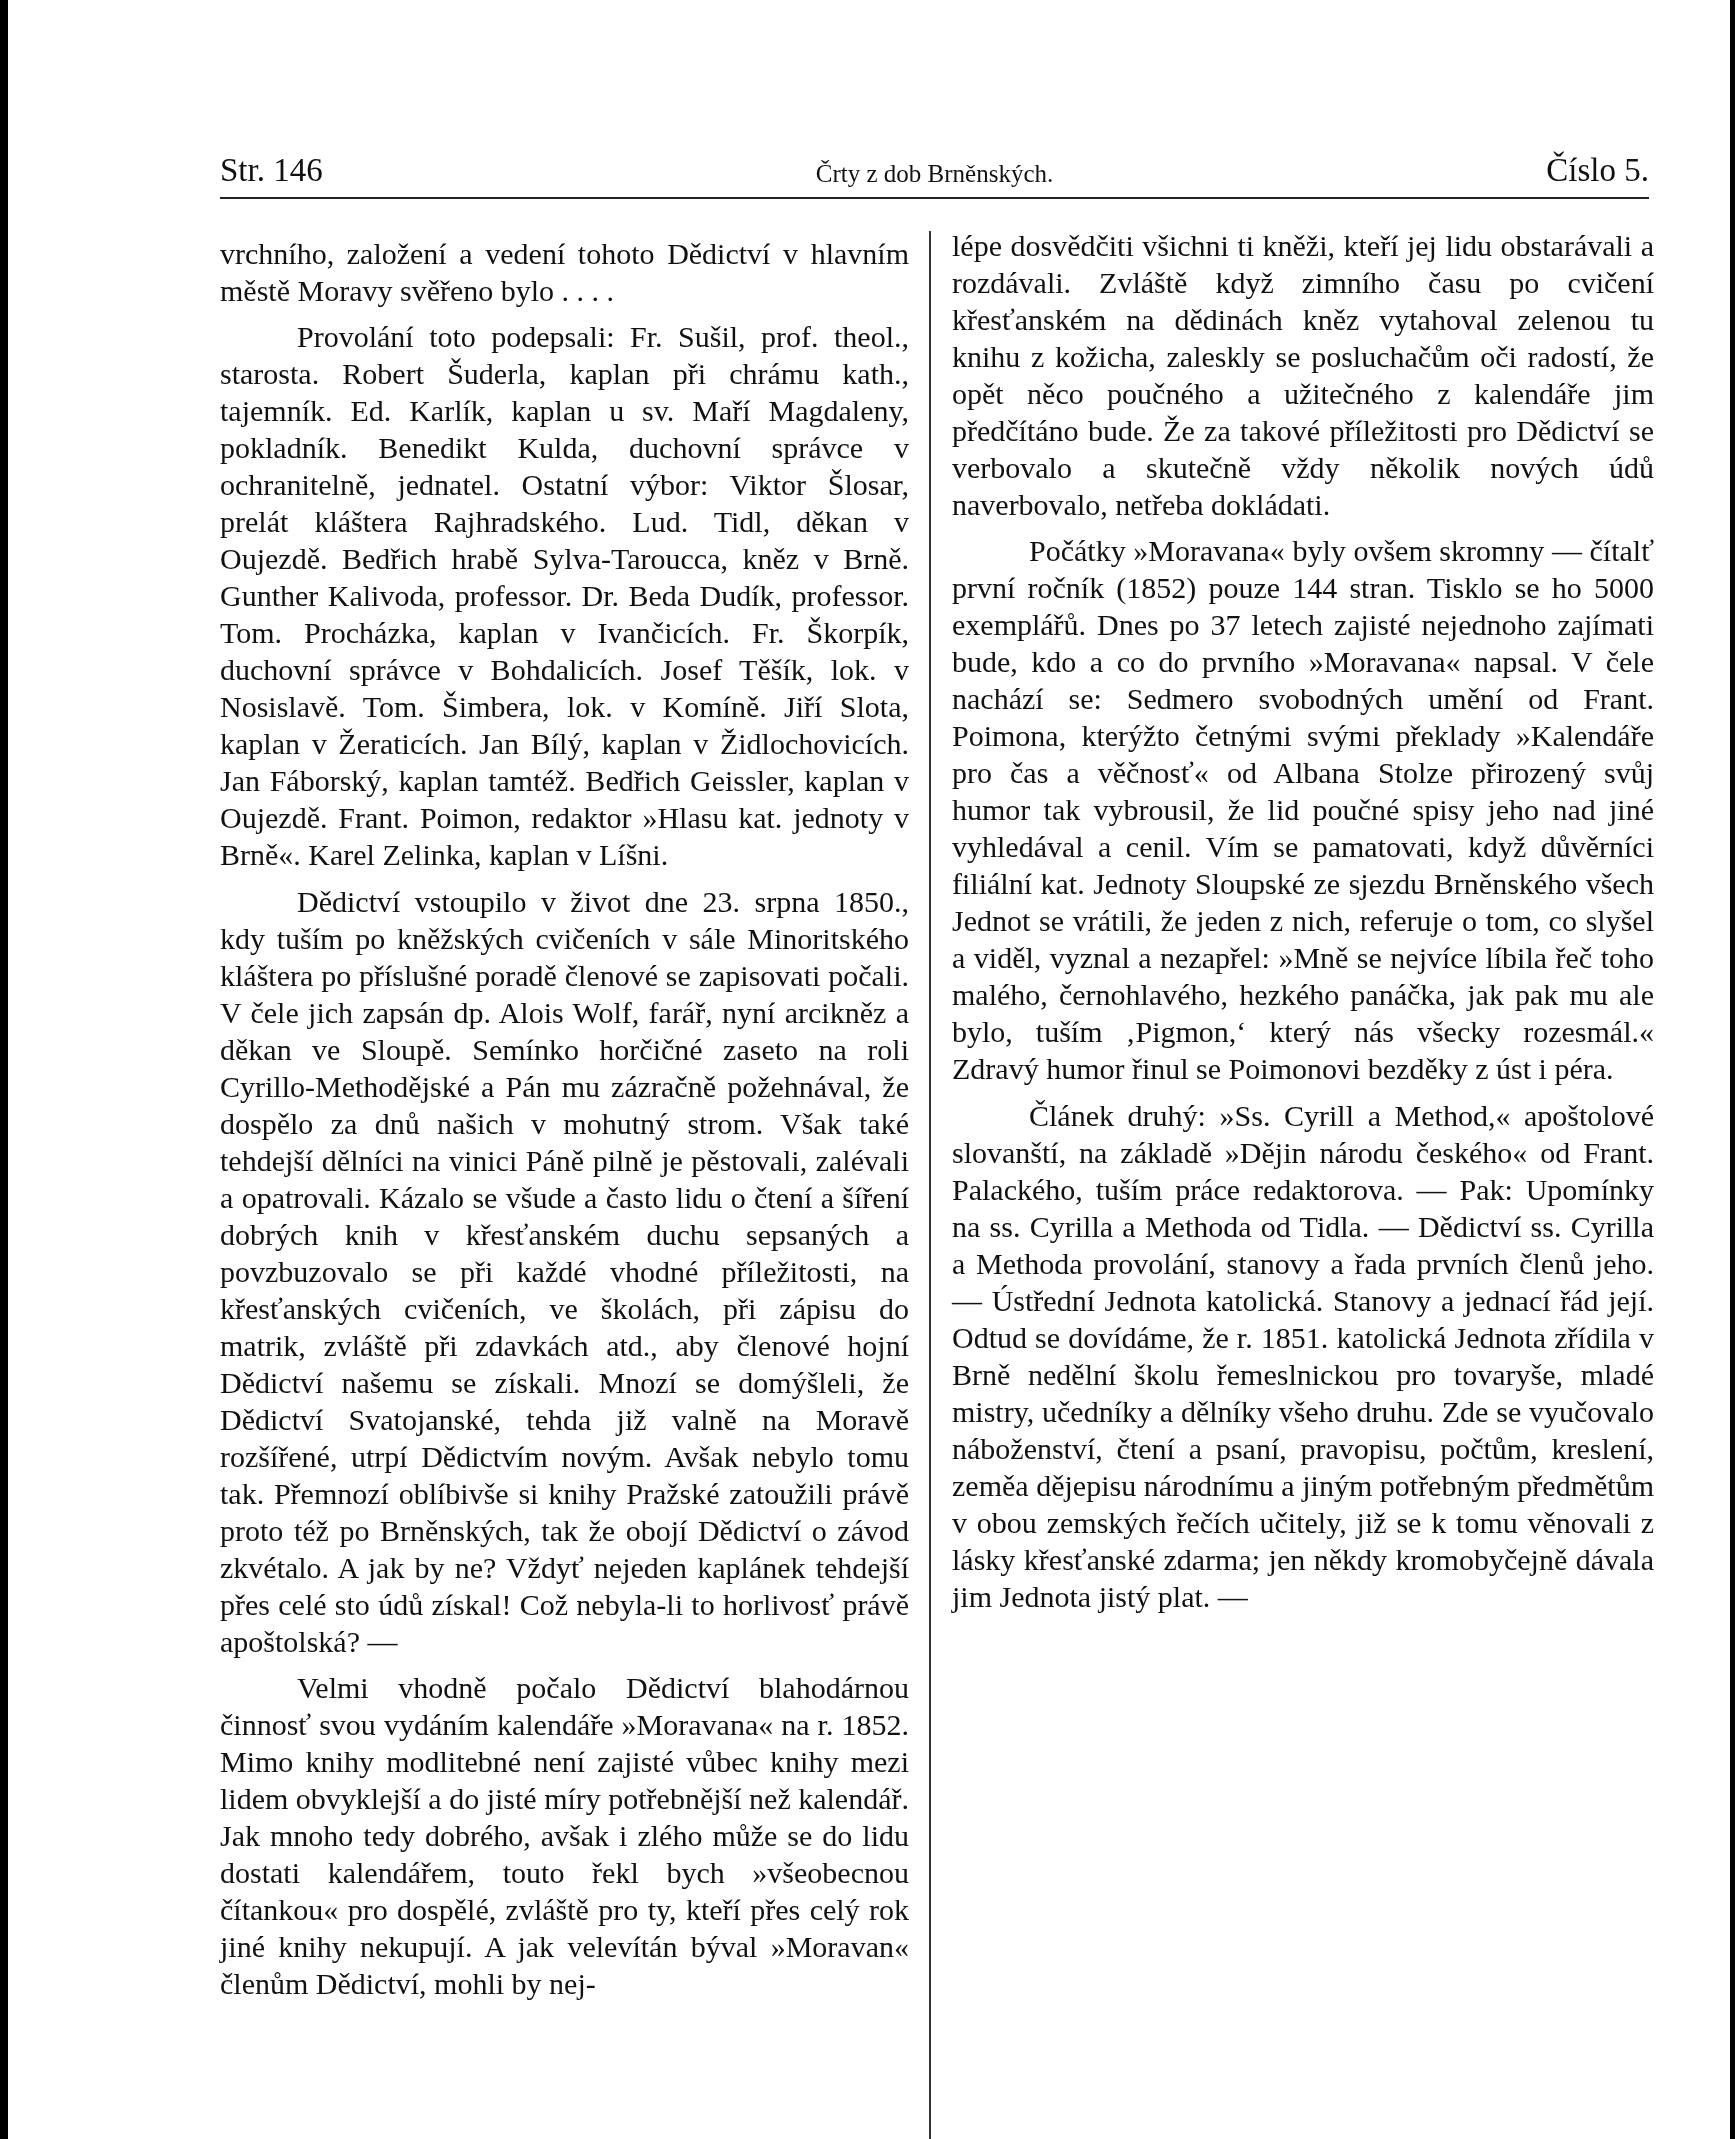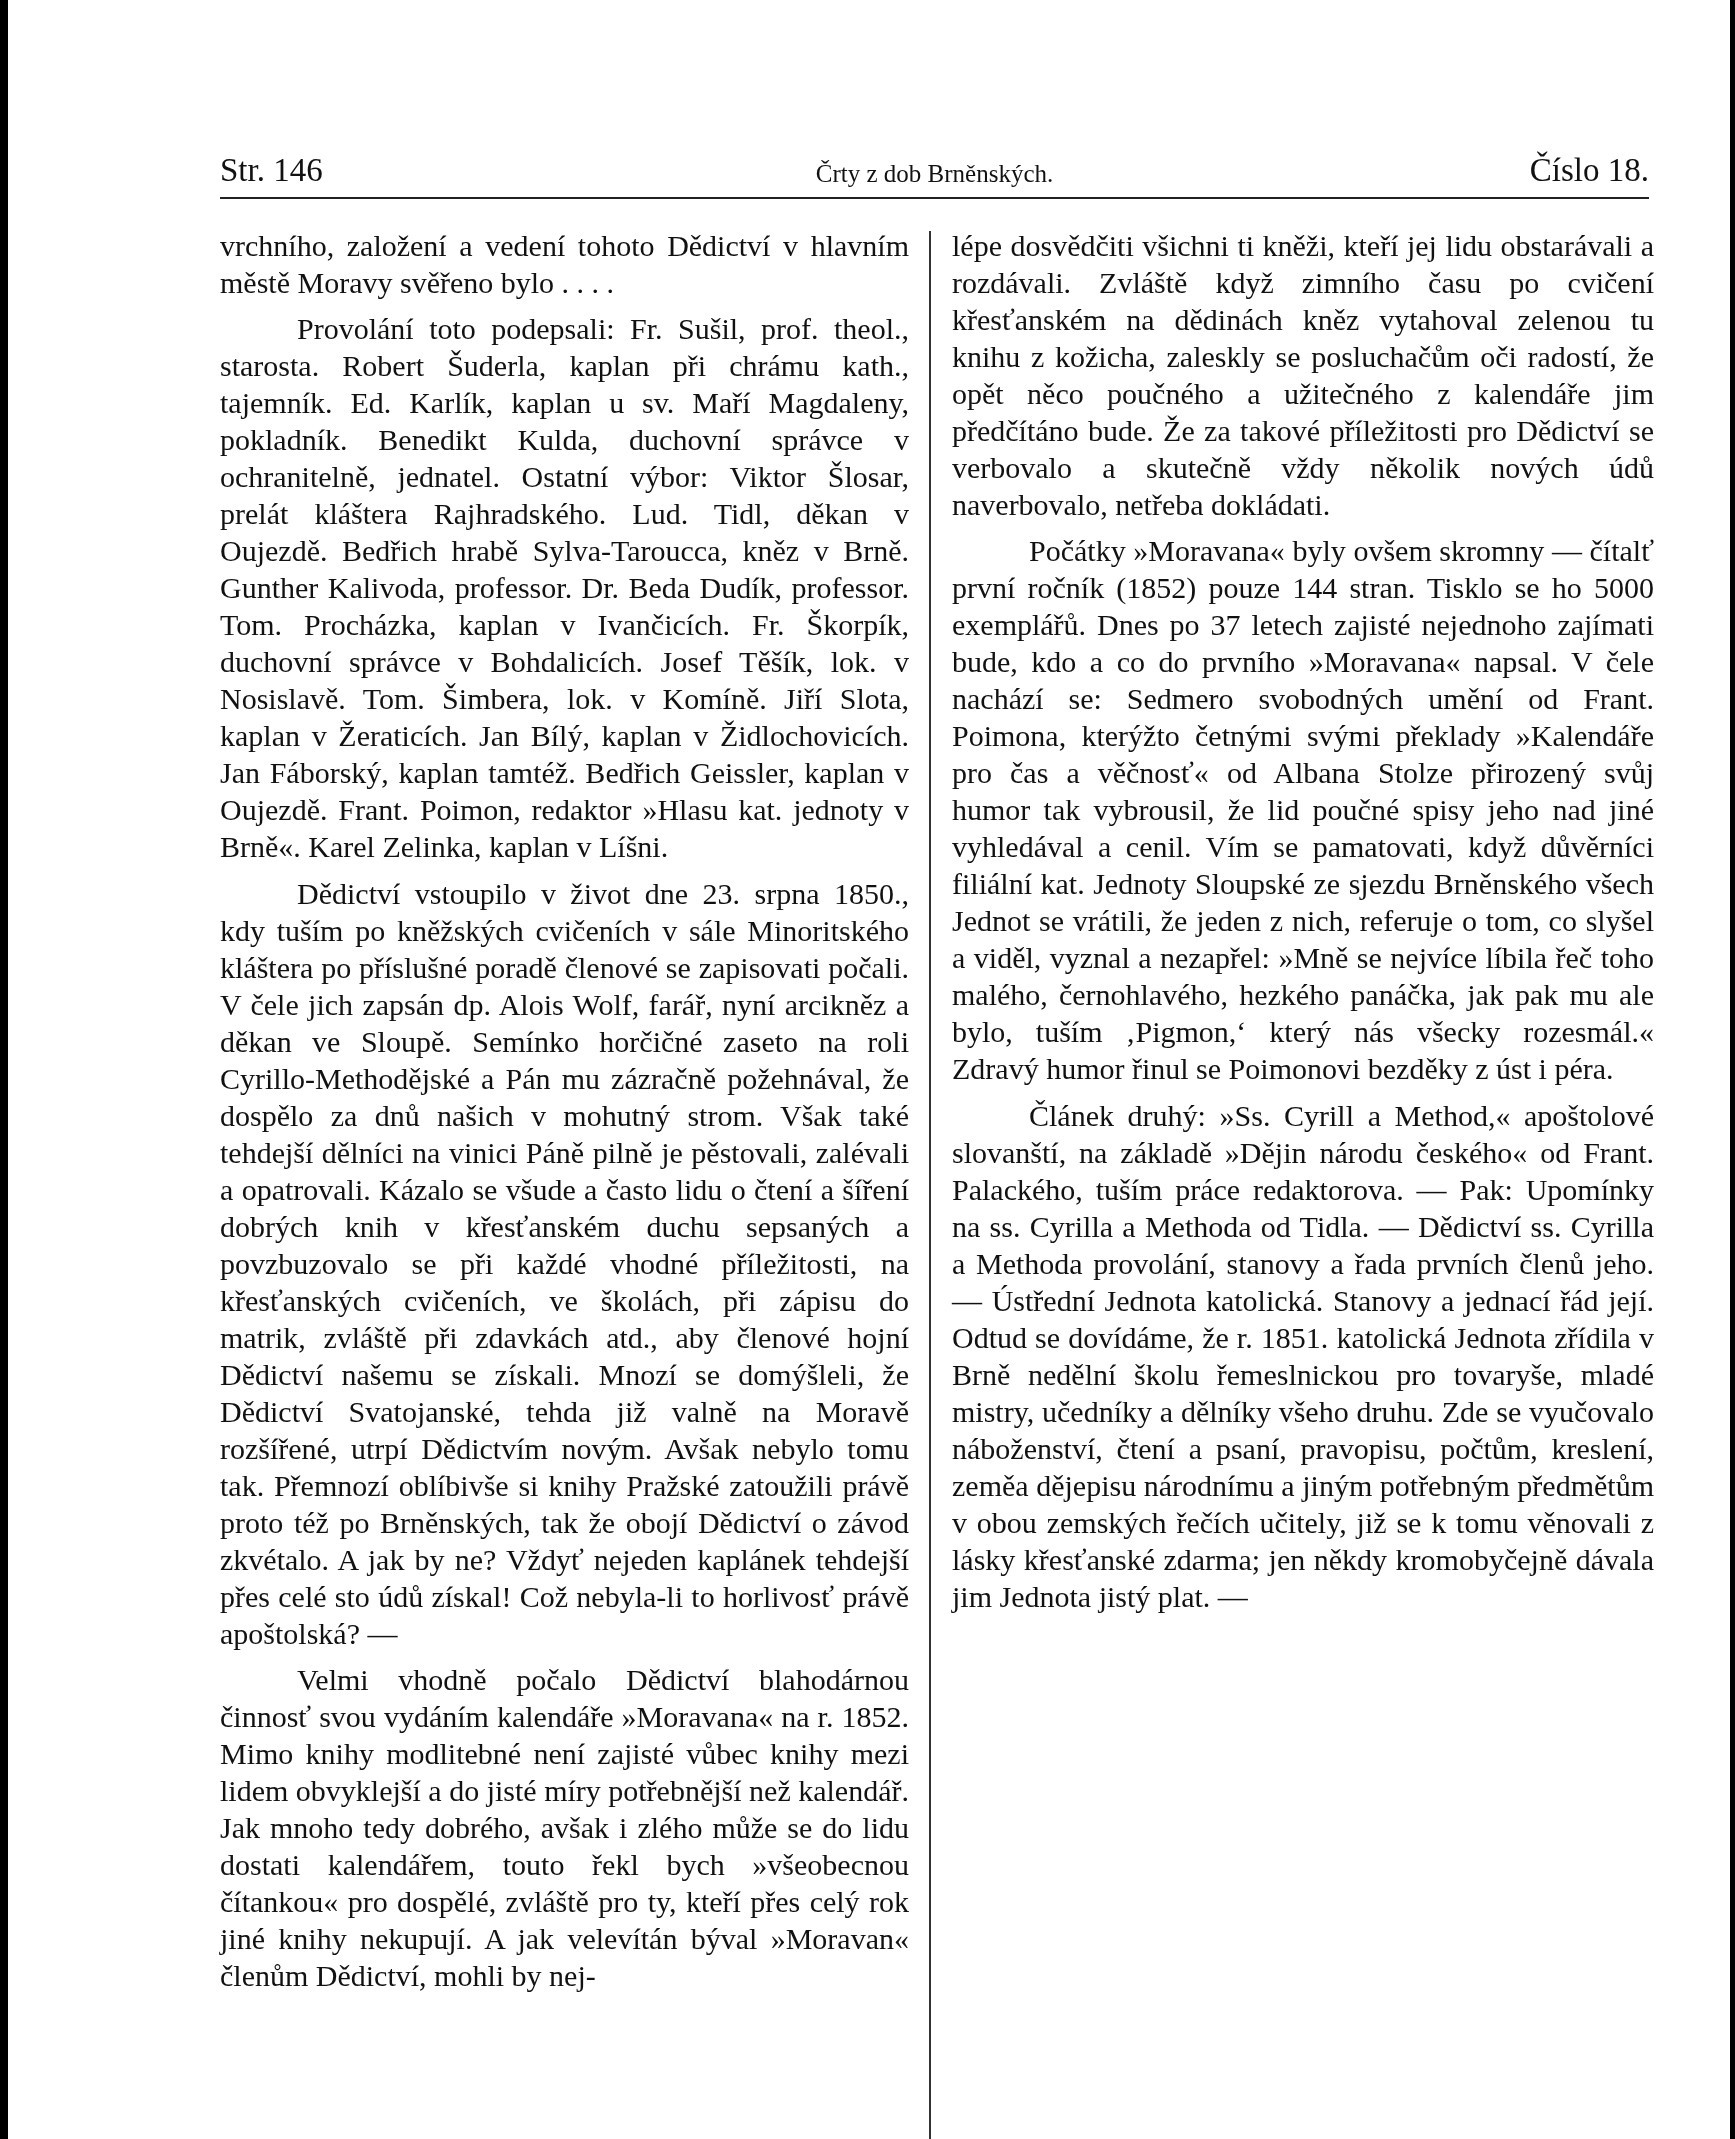--- a/index.html
+++ b/index.html
@@ -6,36 +6,36 @@
   body { width:1736px; height:2439px; position:relative; overflow:hidden;
          font-family:"Liberation Serif","DejaVu Serif",serif; color:#111; }
   .edge-left { position:absolute; left:0; top:0; width:7.7px; height:100%; background:#000; }
   .edge-right { position:absolute; right:0; top:0; width:6px; height:100%; background:#000; }
   .header { position:absolute; left:220px; top:150px; width:1429px; height:47px;
             border-bottom:2.1px solid #222; }
   .hdr-left { position:absolute; left:0; bottom:7.7px; font-size:33px;margin-top:36px; }
   .hdr-center { position:absolute; left:50%; transform:translateX(-50%); bottom:9.4px; font-size:25px; }
   .hdr-right { position:absolute; right:0; bottom:7.7px; font-size:33px; }
   .col { position:absolute; top:227px; font-size:30px; line-height:37px; text-align:justify; }
-  .col-left { left:220px; width:689px; }
+  .col-left { left:220px; width:689px;margin-top:8px; }
   .col-right { left:952px; width:702px; }
   .divider { position:absolute; left:929px; top:231px; width:1.7px; height:2089px; background:#333; }
   .col p { margin:0 0 9.4px 0; text-indent:0; }
   .col p.ind { text-indent:77px; }
 </style>
 </head>
 <body>
 
 <div class="edge-left"></div>
 <div class="edge-right"></div>
 
 <div class="header">
   <span class="hdr-left">Str. 146</span>
   <span class="hdr-center">Črty z dob Brněnských.</span>
-  <span class="hdr-right">Číslo 18.</span>
+  <span class="hdr-right">Číslo 5.</span>
 </div>
 
 <div class="col col-left">
   <p>vrchního, založení a vedení tohoto Dědictví v hlavním městě Moravy svěřeno bylo . . . .</p>
   <p class="ind">Provolání toto podepsali: Fr. Sušil, prof. theol., starosta. Robert Šuderla, kaplan při chrámu kath., tajemník. Ed. Karlík, kaplan u sv. Maří Magdaleny, pokladník. Benedikt Kulda, duchovní správce v ochranitelně, jednatel. Ostatní výbor: Viktor Šlosar, prelát kláštera Rajhradského. Lud. Tidl, děkan v Oujezdě. Bedřich hrabě Sylva-Taroucca, kněz v Brně. Gunther Kalivoda, professor. Dr. Beda Dudík, professor. Tom. Procházka, kaplan v Ivančicích. Fr. Škorpík, duchovní správce v Bohdalicích. Josef Těšík, lok. v Nosislavě. Tom. Šimbera, lok. v Komíně. Jiří Slota, kaplan v Žeraticích. Jan Bílý, kaplan v Židlochovicích. Jan Fáborský, kaplan tamtéž. Bedřich Geissler, kaplan v Oujezdě. Frant. Poimon, redaktor »Hlasu kat. jednoty v Brně«. Karel Zelinka, kaplan v Líšni.</p>
   <p class="ind">Dědictví vstoupilo v život dne 23. srpna 1850., kdy tuším po kněžských cvičeních v sále Minoritského kláštera po příslušné poradě členové se zapisovati počali. V čele jich zapsán dp. Alois Wolf, farář, nyní arcikněz a děkan ve Sloupě. Semínko horčičné zaseto na roli Cyrillo-Methodějské a Pán mu zázračně požehnával, že dospělo za dnů našich v mohutný strom. Však také tehdejší dělníci na vinici Páně pilně je pěstovali, zalévali a opatrovali. Kázalo se všude a často lidu o čtení a šíření dobrých knih v křesťanském duchu sepsaných a povzbuzovalo se při každé vhodné příležitosti, na křesťanských cvičeních, ve školách, při zápisu do matrik, zvláště při zdavkách atd., aby členové hojní Dědictví našemu se získali. Mnozí se domýšleli, že Dědictví Svatojanské, tehda již valně na Moravě rozšířené, utrpí Dědictvím novým. Avšak nebylo tomu tak. Přemnozí oblíbivše si knihy Pražské zatoužili právě proto též po Brněnských, tak že obojí Dědictví o závod zkvétalo. A jak by ne? Vždyť nejeden kaplánek tehdejší přes celé sto údů získal! Což nebyla-li to horlivosť právě apoštolská? —</p>
   <p class="ind">Velmi vhodně počalo Dědictví blahodárnou činnosť svou vydáním kalendáře »Moravana« na r. 1852. Mimo knihy modlitebné není zajisté vůbec knihy mezi lidem obvyklejší a do jisté míry potřebnější než kalendář. Jak mnoho tedy dobrého, avšak i zlého může se do lidu dostati kalendářem, touto řekl bych »všeobecnou čítankou« pro dospělé, zvláště pro ty, kteří přes celý rok jiné knihy nekupují. A jak velevítán býval »Moravan« členům Dědictví, mohli by nej-</p>
 </div>
 
 <div class="divider"></div>

